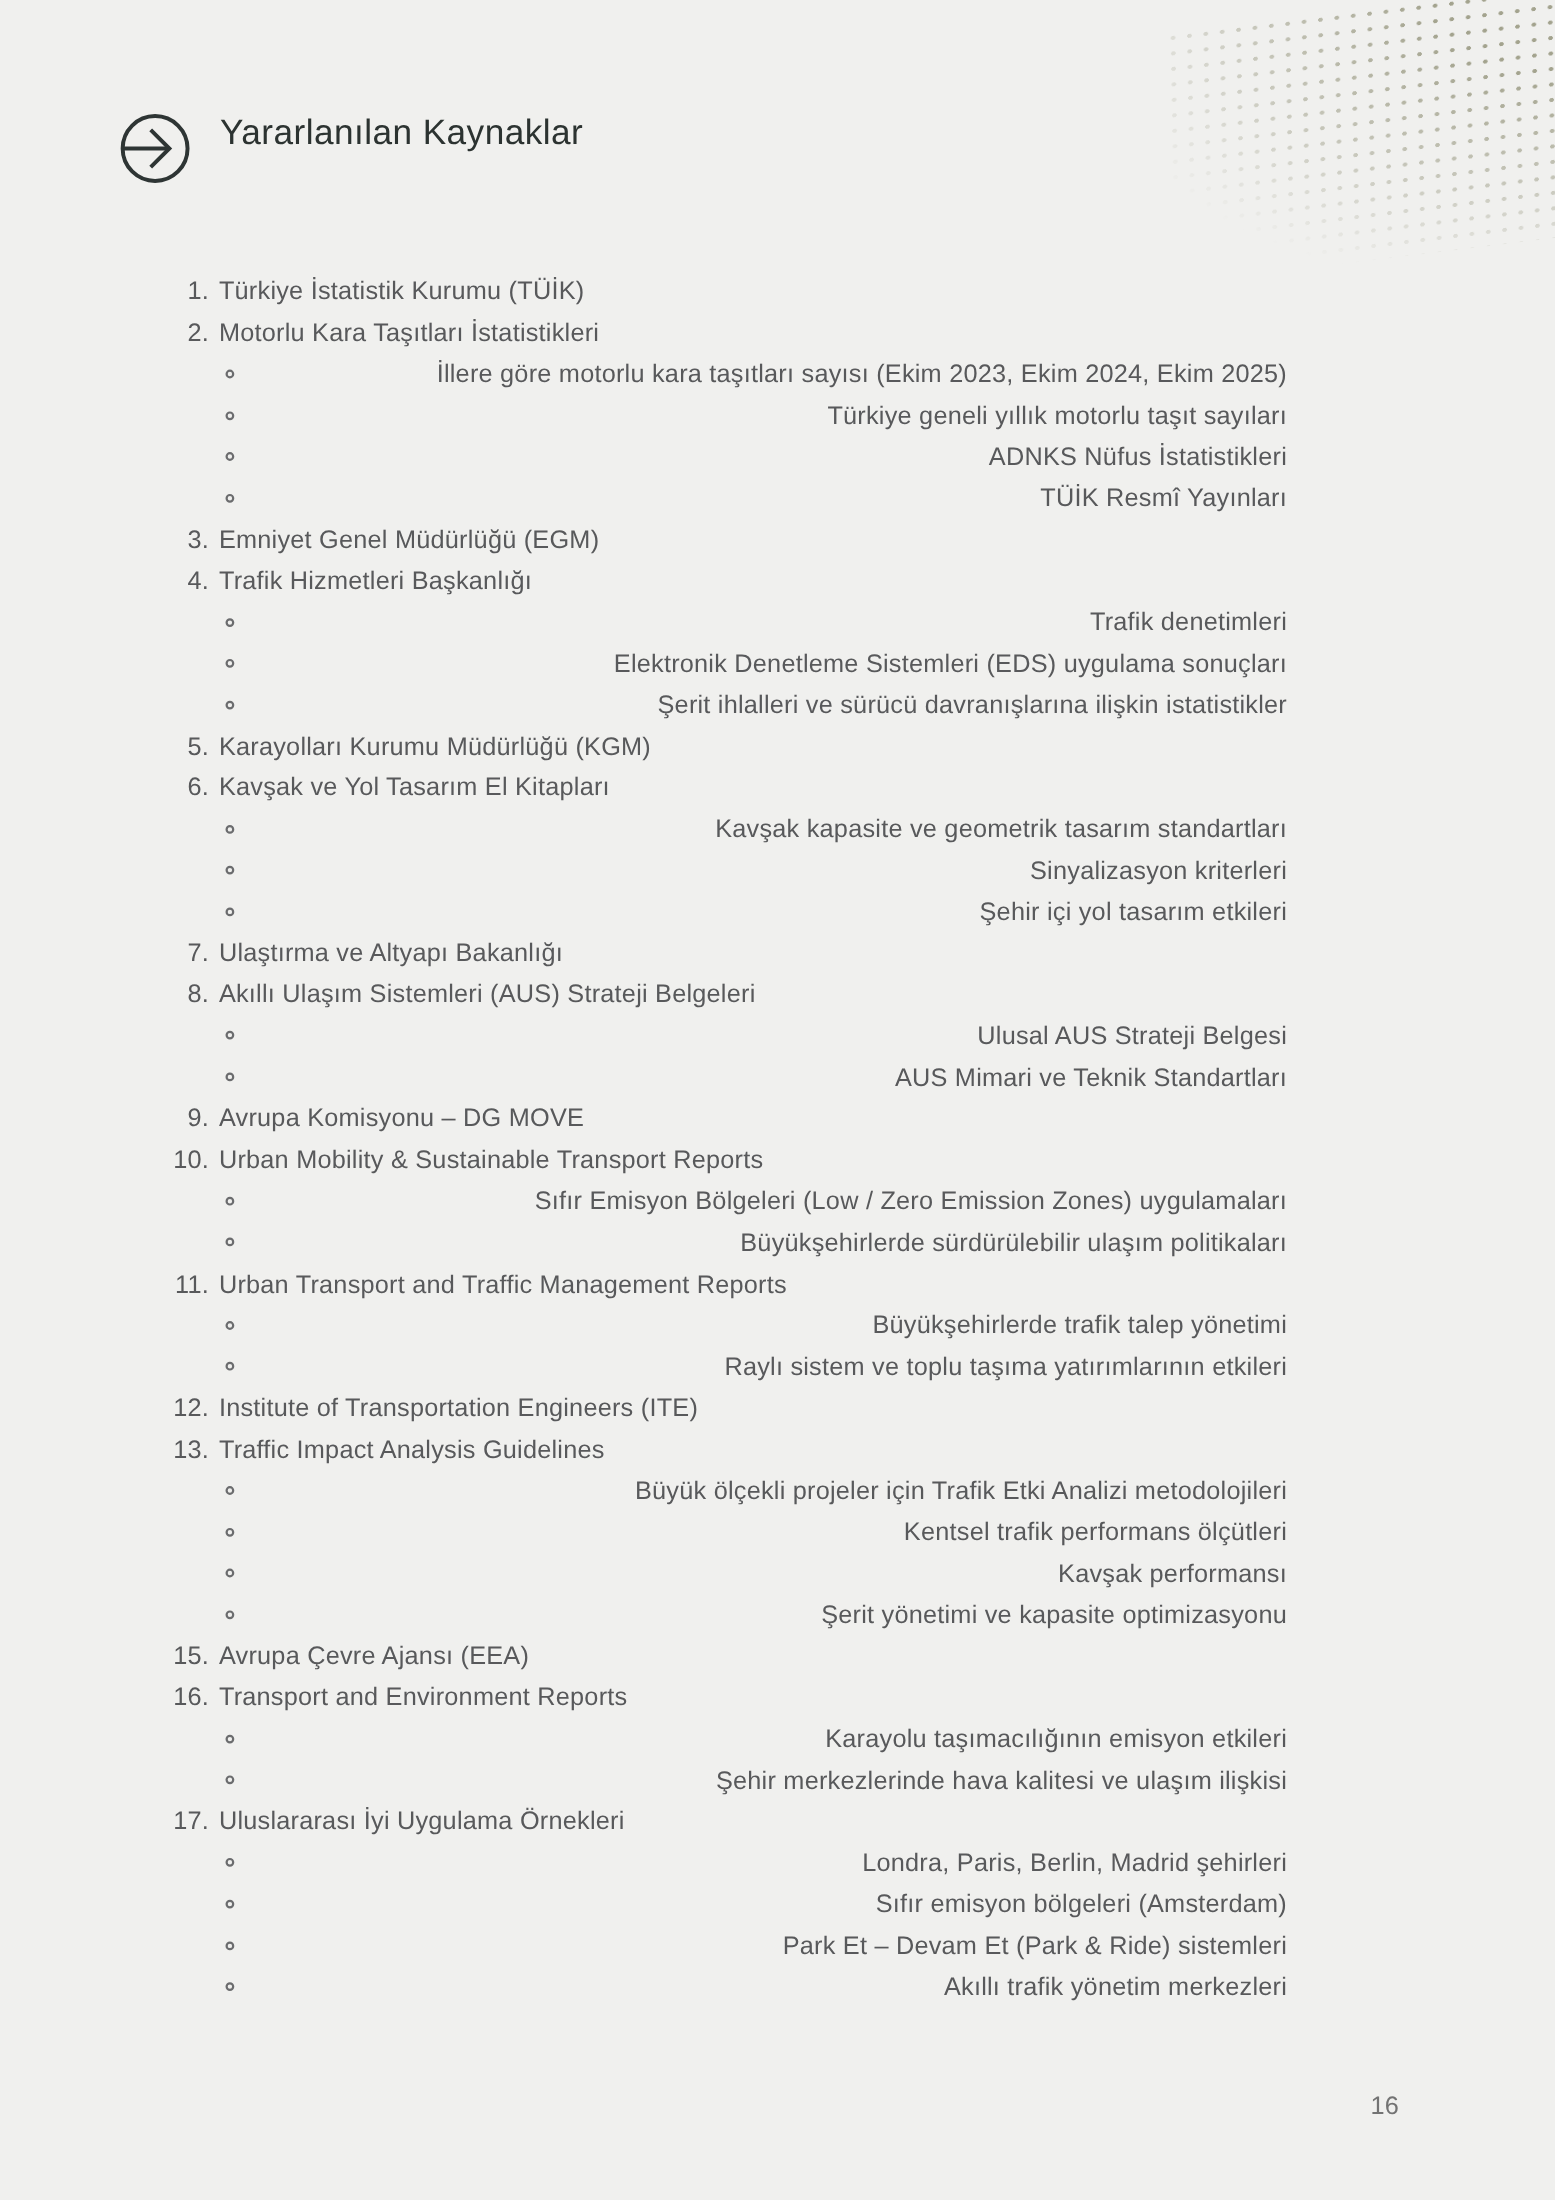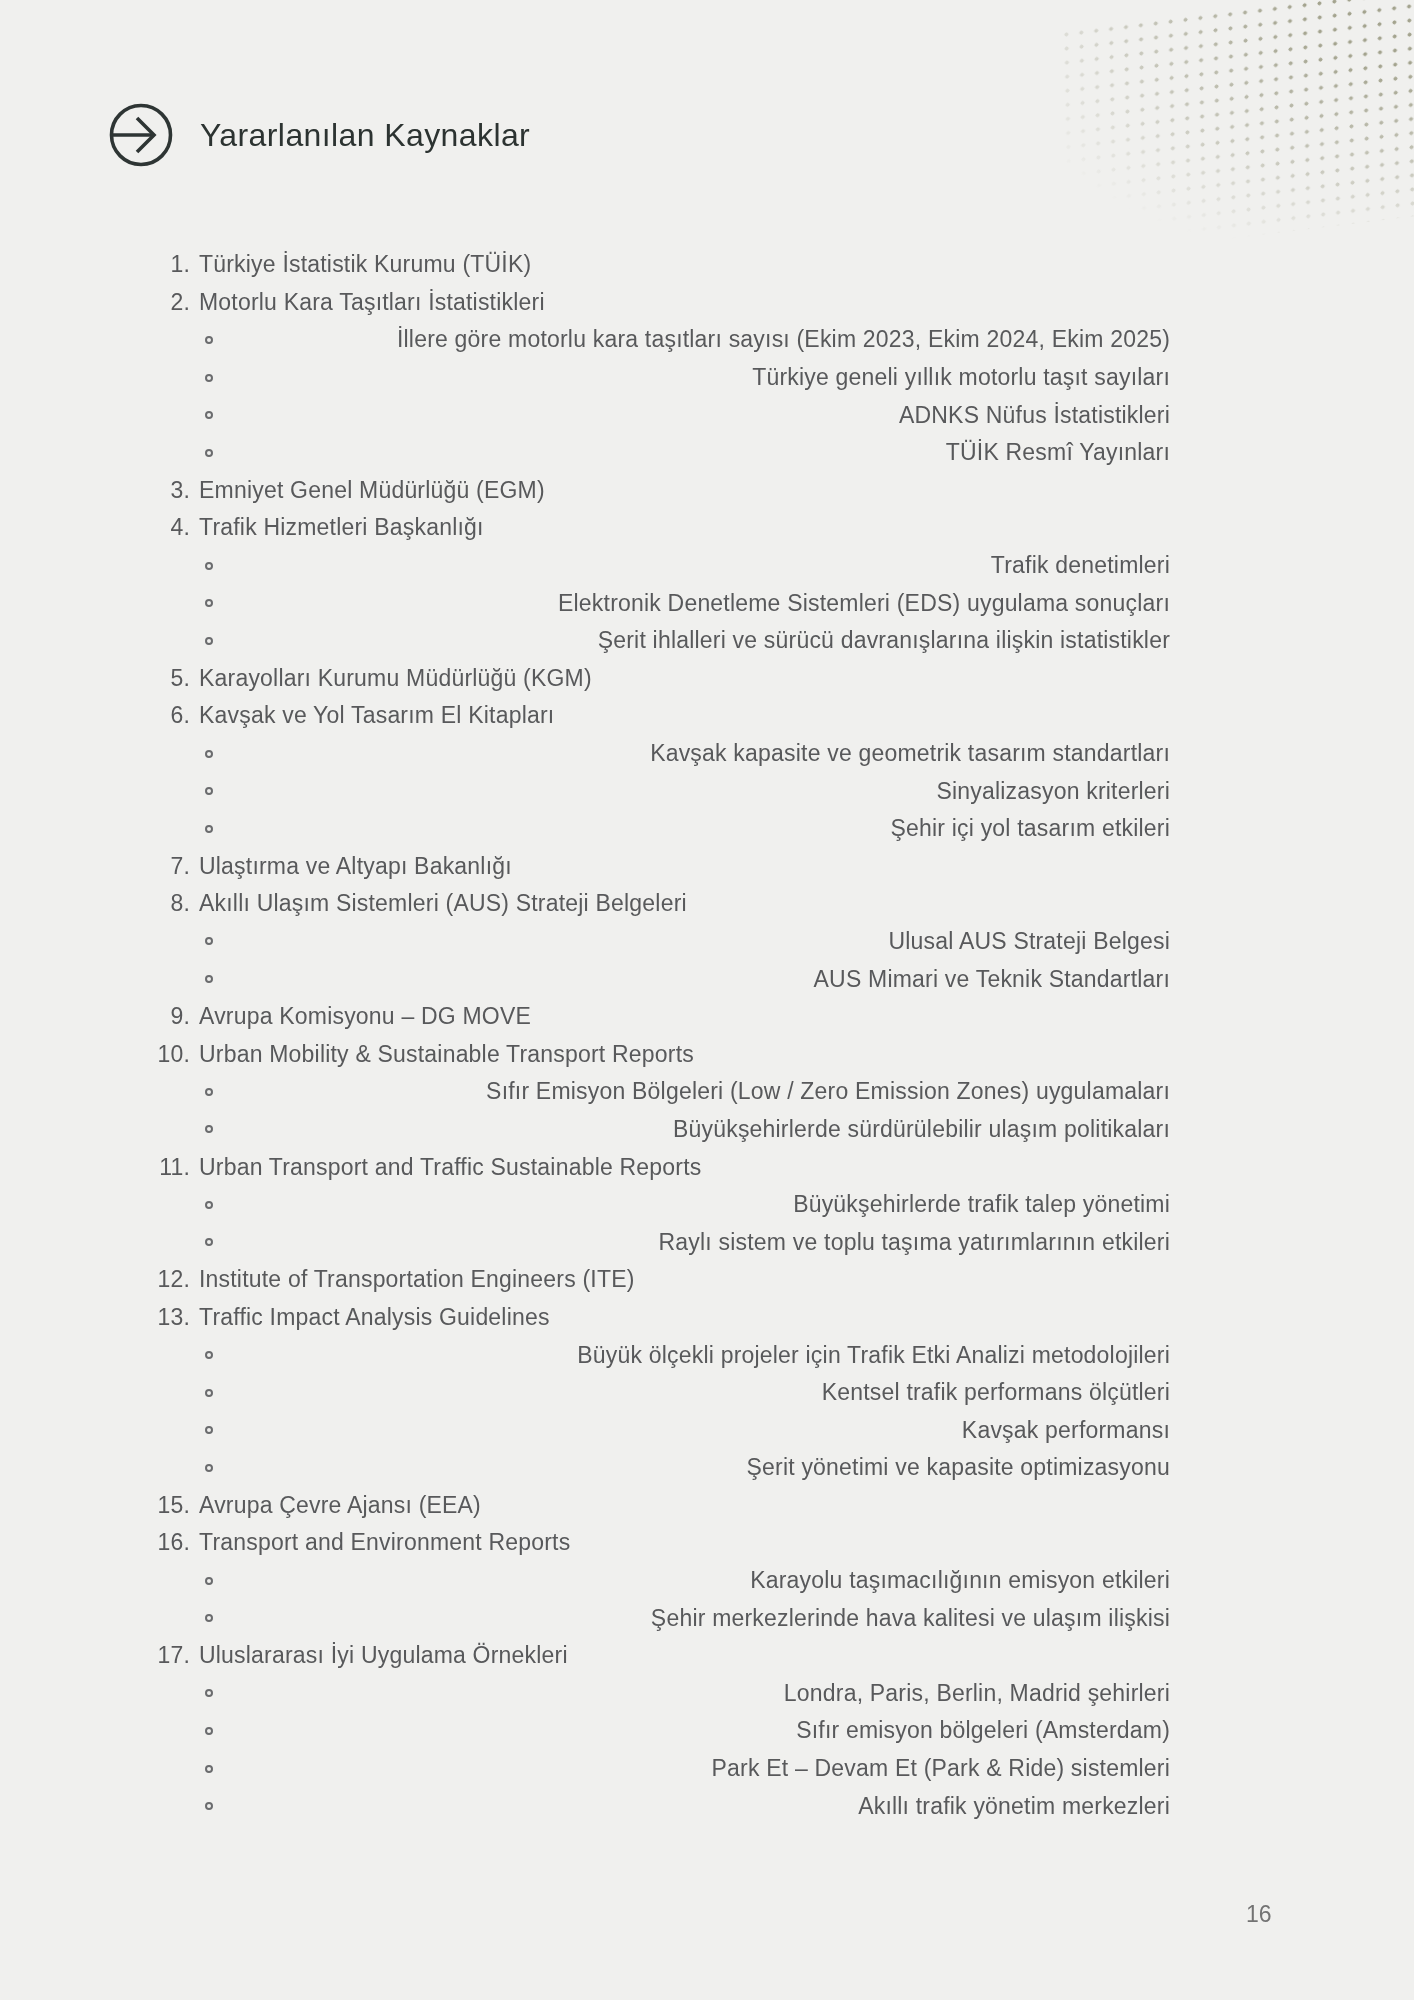--- a/index.html
+++ b/index.html
@@ -25,21 +25,20 @@
     transform-origin: top right;
     -webkit-mask-image: radial-gradient(ellipse at top right, #000 25%, rgba(0,0,0,0.55) 55%, transparent 82%);
             mask-image: radial-gradient(ellipse at top right, #000 25%, rgba(0,0,0,0.55) 55%, transparent 82%);
   }
 
   .header {
     position: absolute;
     left: 108px;
     top: 102px;
     display: flex;
-    align-items: center;
     gap: 26px;
   }
   .icon-wrap svg { display: block; }
   .icon-wrap .stroke {
     fill: none;
     stroke: #2e3534;
     stroke-width: 3.6;
   }
   .title {
     margin: 0;
@@ -202,21 +201,21 @@
       <li class="sub-item">
         <span class="sub-bullet"></span>
         <span class="sub-text">Sıfır Emisyon Bölgeleri (Low / Zero Emission Zones) uygulamaları</span>
       </li>
       <li class="sub-item">
         <span class="sub-bullet"></span>
         <span class="sub-text">Büyükşehirlerde sürdürülebilir ulaşım politikaları</span>
       </li>
       <li class="ref-item">
         <span class="ref-num">11.</span>
-        <span class="ref-text">Urban Transport and Traffic Sustainable Reports</span>
+        <span class="ref-text">Urban Transport and Traffic Management Reports</span>
       </li>
       <li class="sub-item">
         <span class="sub-bullet"></span>
         <span class="sub-text">Büyükşehirlerde trafik talep yönetimi</span>
       </li>
       <li class="sub-item">
         <span class="sub-bullet"></span>
         <span class="sub-text">Raylı sistem ve toplu taşıma yatırımlarının etkileri</span>
       </li>
       <li class="ref-item">

